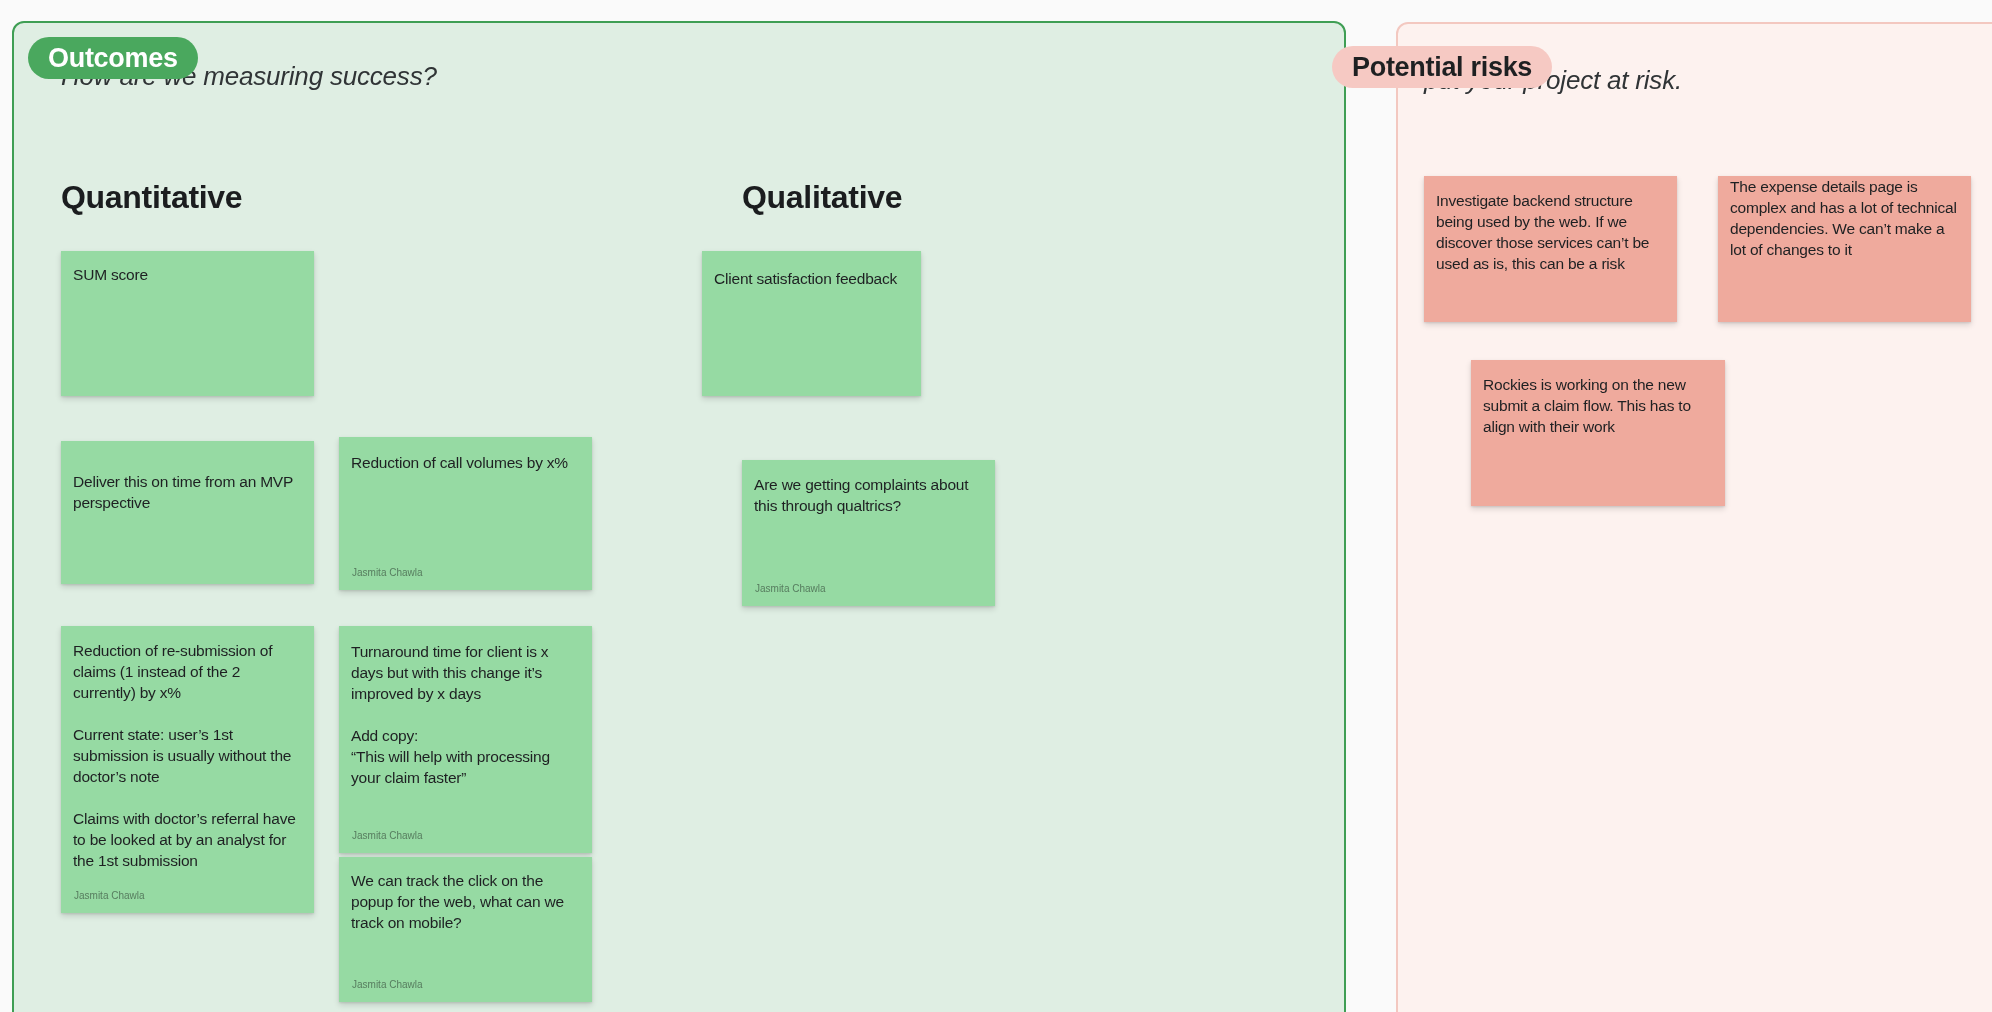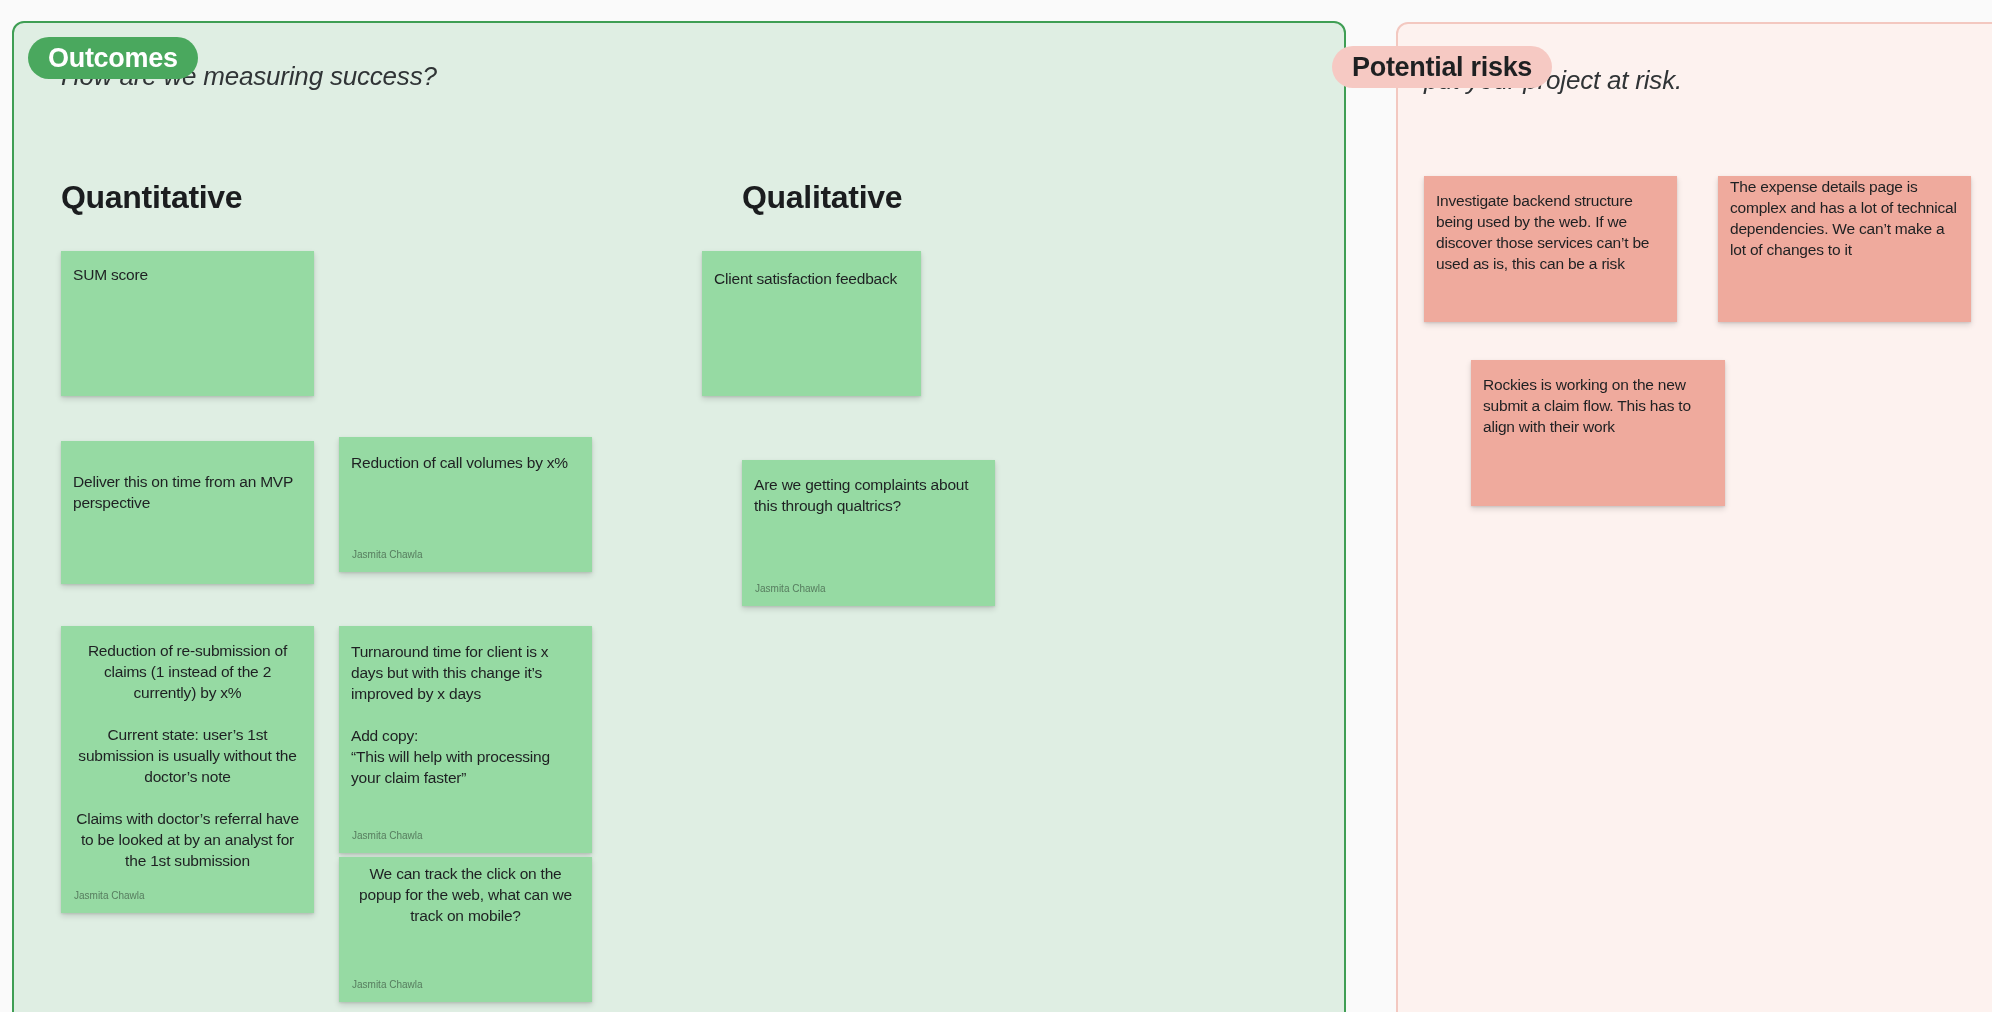--- a/index.html
+++ b/index.html
@@ -78,37 +78,37 @@
 <div class="col-header quant">Quantitative</div>
 <div class="col-header qual">Qualitative</div>
 
 <div id="notes-layer">
     <div class="note green" style="left: 61px; top: 251px; width: 253px; height: 145px; padding-top: 13px;">
       <p>SUM score</p>
     </div>
     <div class="note green" style="left: 61px; top: 441px; width: 253px; height: 143px; padding-top: 30px;">
       <p>Deliver this on time from an MVP perspective</p>
     </div>
-    <div class="note green" style="left: 339px; top: 437px; width: 253px; height: 135px; padding-top: 15px;">
+    <div class="note green" style="left: 339px; top: 437px; width: 253px; height: 153px; padding-top: 15px;">
       <p>Reduction of call volumes by x%</p>
       <div class="author">Jasmita Chawla</div>
     </div>
-    <div class="note green" style="left: 61px; top: 626px; width: 253px; height: 287px; padding-top: 14px; text-align: center;">
+    <div class="note green" style="left: 61px; top: 626px; width: 253px; height: 287px; padding-top: 14px;">
       <p>Reduction of re-submission of claims (1 instead of the 2 currently) by x%</p>
       <p>Current state: user’s 1st submission is usually without the doctor’s note</p>
       <p>Claims with doctor’s referral have to be looked at by an analyst for the 1st submission</p>
       <div class="author">Jasmita Chawla</div>
     </div>
     <div class="note green" style="left: 339px; top: 626px; width: 253px; height: 227px; padding-top: 15px;">
       <p>Turnaround time for client is x days but with this change it’s improved by x days</p>
       <p>Add copy:
 “This will help with processing your claim faster”</p>
       <div class="author">Jasmita Chawla</div>
     </div>
-    <div class="note green" style="left: 339px; top: 857px; width: 253px; height: 145px; padding-top: 6px; text-align: center;">
+    <div class="note green" style="left: 339px; top: 857px; width: 253px; height: 145px; padding-top: 13px;">
       <p>We can track the click on the popup for the web, what can we track on mobile?</p>
       <div class="author">Jasmita Chawla</div>
     </div>
     <div class="note green" style="left: 702px; top: 251px; width: 219px; height: 145px; padding-top: 17px;">
       <p>Client satisfaction feedback</p>
     </div>
     <div class="note green" style="left: 742px; top: 460px; width: 253px; height: 146px; padding-top: 14px;">
       <p>Are we getting complaints about this through qualtrics?</p>
       <div class="author">Jasmita Chawla</div>
     </div>

